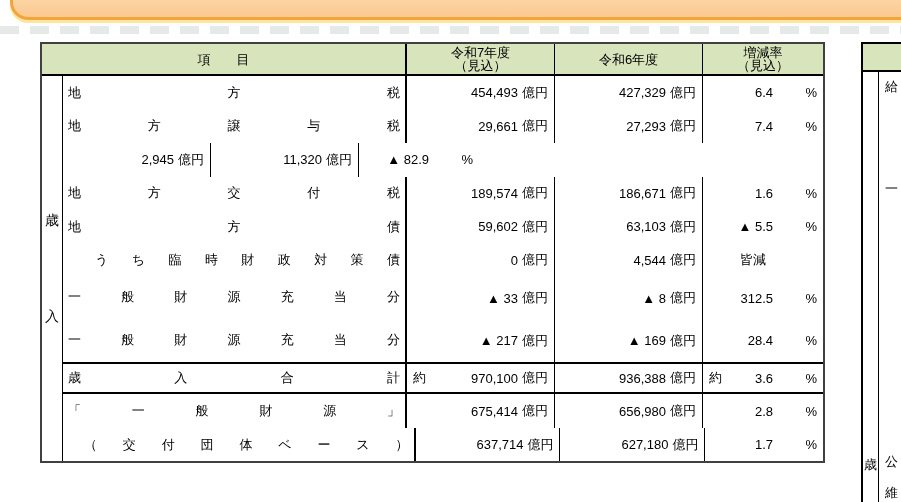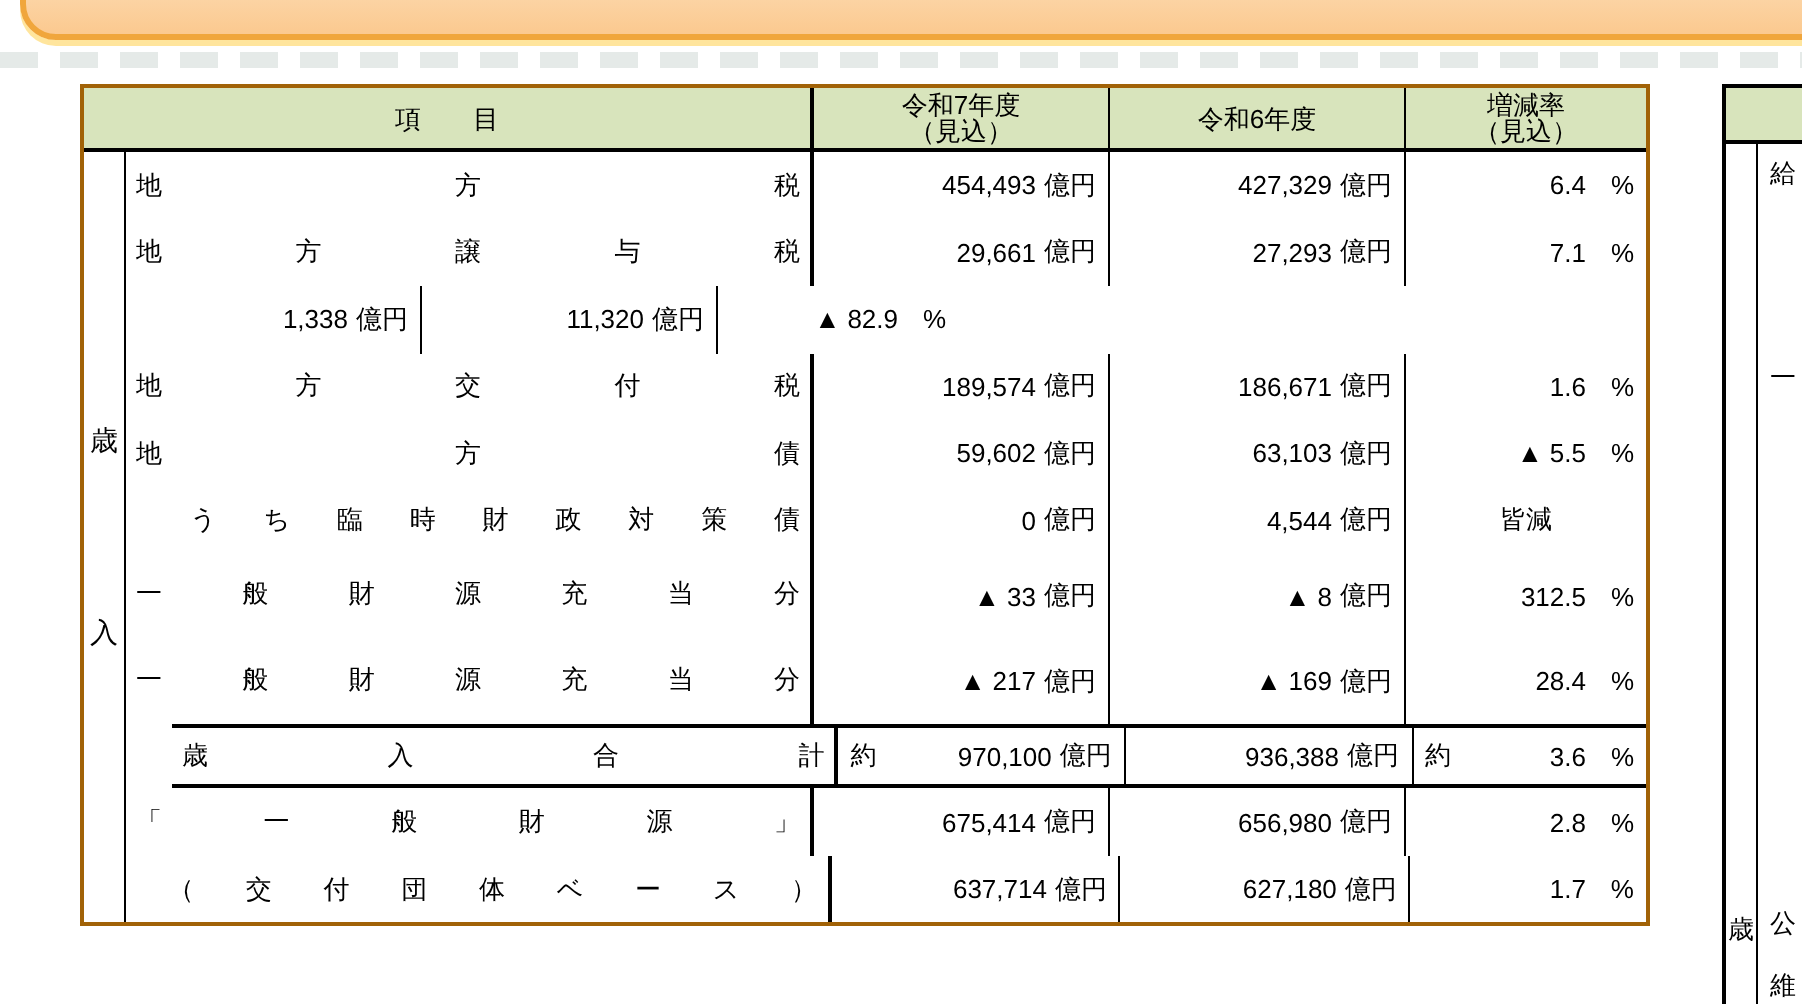--- a/index.html
+++ b/index.html
@@ -9,45 +9,45 @@
   
   .banner{position:absolute;left:10px;top:-24px;width:940px;height:38px;
           border:3px solid #F0A63C;border-radius:18px;
           background:linear-gradient(#FDE0BC,#FBC98F);
           box-shadow:0 3px 0 rgba(255,224,140,.85);}
   .dashes{position:absolute;left:0;top:26px;width:901px;height:8px;
           background:repeating-linear-gradient(90deg,#E5EAE8 0px,#E5EAE8 19px,transparent 19px,transparent 30px);}
 
   
   .tbl{position:absolute;left:40px;top:42px;width:785px;box-sizing:border-box;
-       border:2px solid #a16207;font-size:13px;}
+       border:2px solid #404040;font-size:13px;}
   .thead{display:flex;height:30px;background:#D8E4BC;border-bottom:2px solid #000;}
   .th{box-sizing:border-box;display:flex;flex-direction:column;align-items:center;
       justify-content:center;line-height:13px;}
   .th.hitem{width:365px;border-right:2px solid #000;}
   .th.hv{width:148px;border-right:1px solid #000;}
   .th.hrate{width:120px;}
   .tbody{display:flex;}
   .side{width:21px;box-sizing:border-box;border-right:1px solid #000;display:flex;
         flex-direction:column;align-items:center;justify-content:center;gap:78px;font-size:14px;}
   .rows{width:760px;display:flex;flex-direction:column;}
   .row{display:flex;box-sizing:border-box;}
   .row:nth-child(-n+6){height:33.5px;}
   .row:nth-child(7),.row:nth-child(8){height:42.5px;}
   .row:nth-child(9){height:32px;}
   .row:nth-child(10){height:34px;}
   .row:nth-child(11){height:33px;margin-left:16px;}
-  .row.subtotal{border-top:2px solid #000;border-bottom:2px solid #000;margin-left:23px;}
+  .row.subtotal{border-top:2px solid #000;border-bottom:2px solid #000;}
   .c{box-sizing:border-box;display:flex;align-items:center;}
   .c.item{width:344px;border-right:2px solid #000;padding:12px 5px;}
   .c.item.indent{padding-left:32px;justify-content:center;}
   .c.item.two{flex-direction:column;justify-content:center;}
   .c.item.two .just{width:100%;line-height:16px;}
   .c.num{width:148px;border-right:1px solid #000;padding:0 6px;}
-  .c.rate{width:120px;padding:0 6px;}
+  .c.rate{width:120px;padding:0 6px;gap:20px;}
   .just{flex:1;display:block;text-align:justify;text-align-last:justify;
         text-justify:inter-character;word-break:keep-all;}
   .pfx{white-space:nowrap;}
   .num .val{flex:1;text-align:right;}
   .num .unit{margin-left:4px;white-space:nowrap;}
   .rate .val{flex:1;text-align:right;}
   .rate .unit{width:24px;text-align:right;}
   .rate.centered .val{text-align:center;}
   .rate.centered .unit{width:0;}
 
@@ -121,28 +121,28 @@
             </div>
           <div class="c num">
               <span class="val">29,661</span>
               <span class="unit">億円</span>
             </div>
           <div class="c num">
               <span class="val">27,293</span>
               <span class="unit">億円</span>
             </div>
           <div class="c rate">
-              <span class="val">7.1</span>
-              <span class="unit">%</span>
-            </div>
-        </div>
-
-        <div class="row">
-          <div class="c num">
-              <span class="val">1,338</span>
+              <span class="val">7.4</span>
+              <span class="unit">%</span>
+            </div>
+        </div>
+
+        <div class="row">
+          <div class="c num">
+              <span class="val">2,945</span>
               <span class="unit">億円</span>
             </div>
           <div class="c num">
               <span class="val">11,320</span>
               <span class="unit">億円</span>
             </div>
           <div class="c rate">
               <span class="val">▲ 82.9</span>
               <span class="unit">%</span>
             </div>

